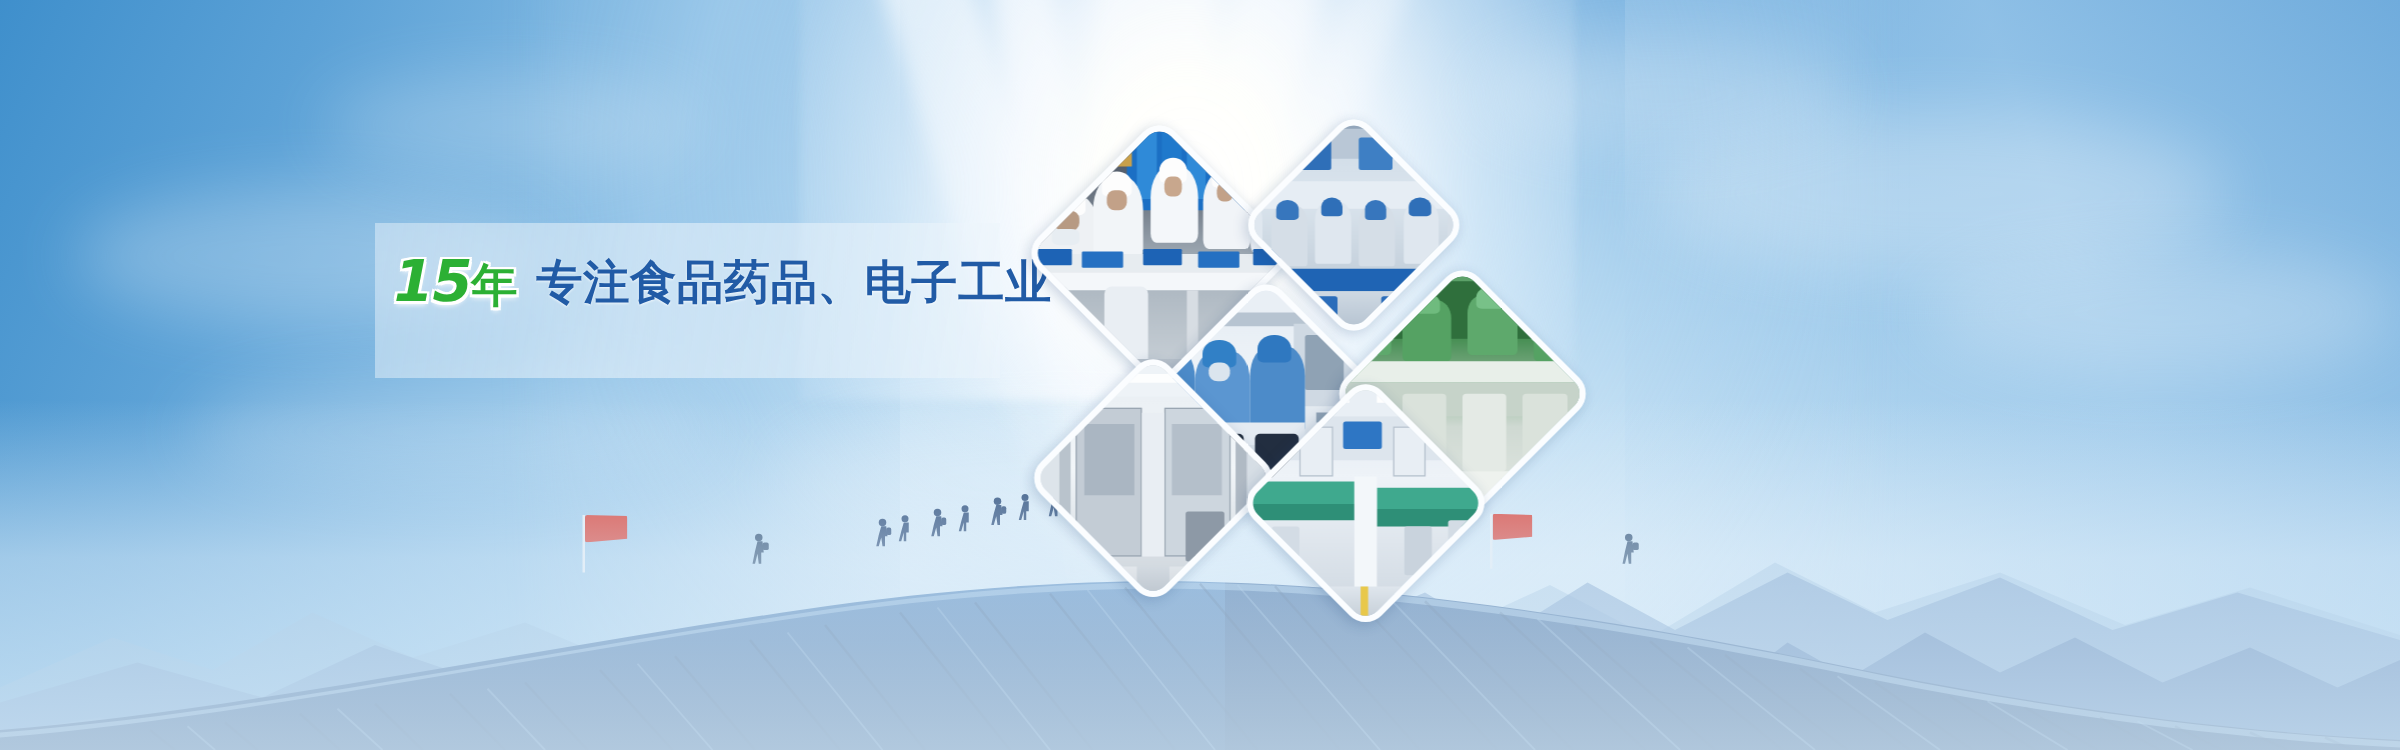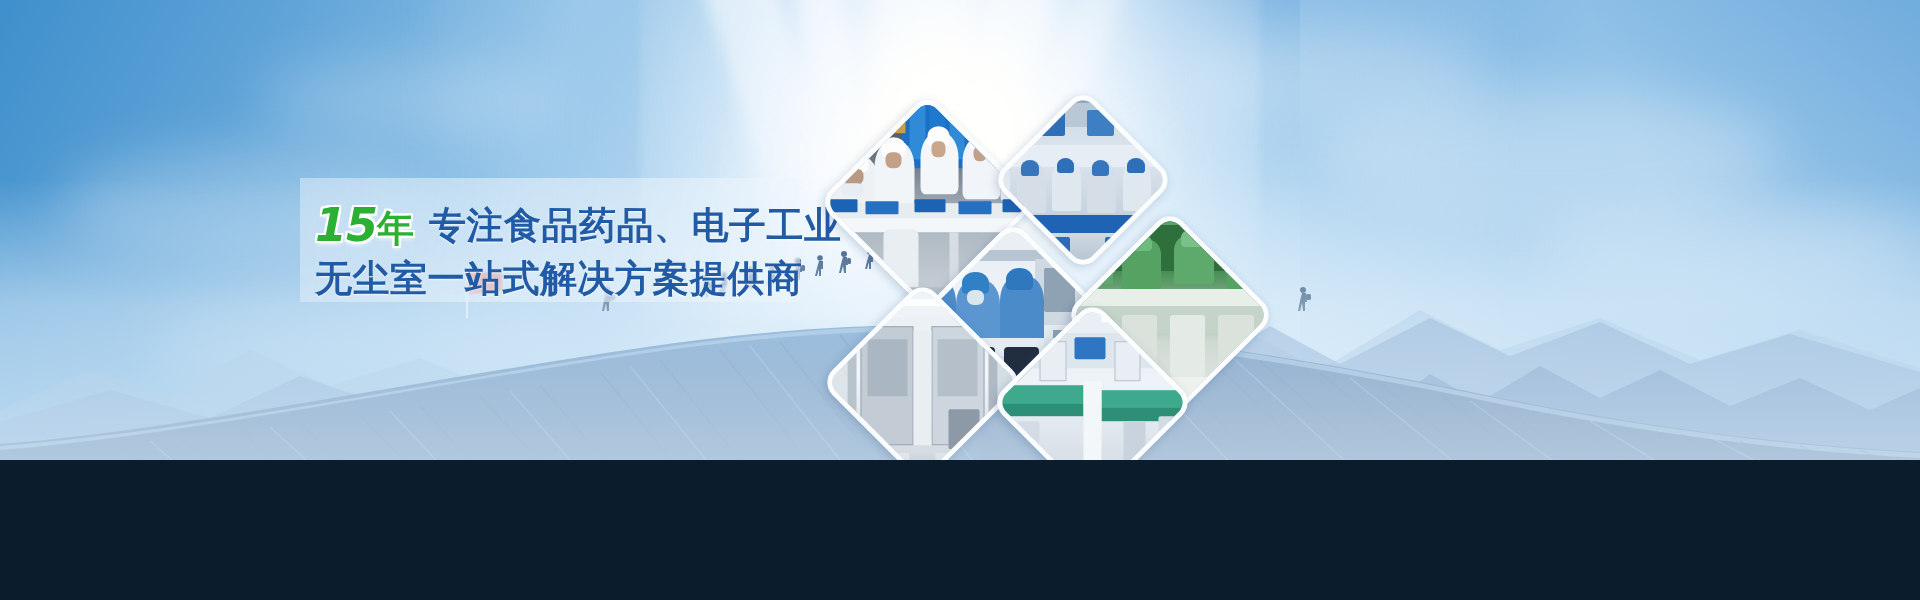--- a/index.html
+++ b/index.html
@@ -1,19 +1,19 @@
 <!DOCTYPE html>
 <html><head>
 <meta charset="utf-8">
 <title>Cleanroom Solutions Banner</title>
 <style>
   html,body{margin:0;padding:0;background:#0b1c2c;}
   *{box-sizing:border-box;}
   #banner{
-    position:relative;width:1920px;height:460px;overflow:hidden;
+    position:relative;width:1920px;height:600px;overflow:hidden;
     font-family:"Liberation Sans","DejaVu Sans",sans-serif;
     background:#8fbfe4;
   }
   
   .sky-base{position:absolute;inset:0;
     background:linear-gradient(180deg,#63a5da 0%,#7fb8e3 18%,#9ecbeb 38%,#bcdcf2 58%,#d4e8f6 76%,#e2eff8 100%);}
   .sky-left{position:absolute;left:0;top:0;width:720px;height:600px;
     background:linear-gradient(110deg,#3d8ecb 0%,#5ba1d6 28%,#8cc0e6 62%,rgba(160,205,235,0) 100%);
     opacity:.95;}
   .sky-right{position:absolute;right:0;top:0;width:620px;height:600px;
@@ -285,23 +285,20 @@
 
   <div class="haze"></div>
 
   <div id="text-panel"></div>
   <div id="headline">
     <div class="line line1">
       <span class="years">
         <span>15</span><span class="unit">年</span>
       </span><span class="blue">专注食品药品、电子工业</span>
     </div>
-    <div class="line line2">
-      <span class="blue">无尘室一站式解决方案提供商</span>
-    </div>
   </div>
 
   <div id="collage">
 
     <div class="dia" style="left:10px;top:30px;width:155px;height:155px;">
       <div class="inner">
         <div class="ph">
           <div class="bg" style="background:linear-gradient(180deg,#3a4350 0%,#5a6472 22%,#a8b3bd 55%,#cfd6dc 100%);"></div>
           <div class="el" style="left:38%;top:0;width:62%;height:34%;background:#1b6fc4;"></div>
           <div class="el" style="left:42%;top:4%;width:7%;height:26%;background:#2f8ad8;border-radius:2px;"></div>

